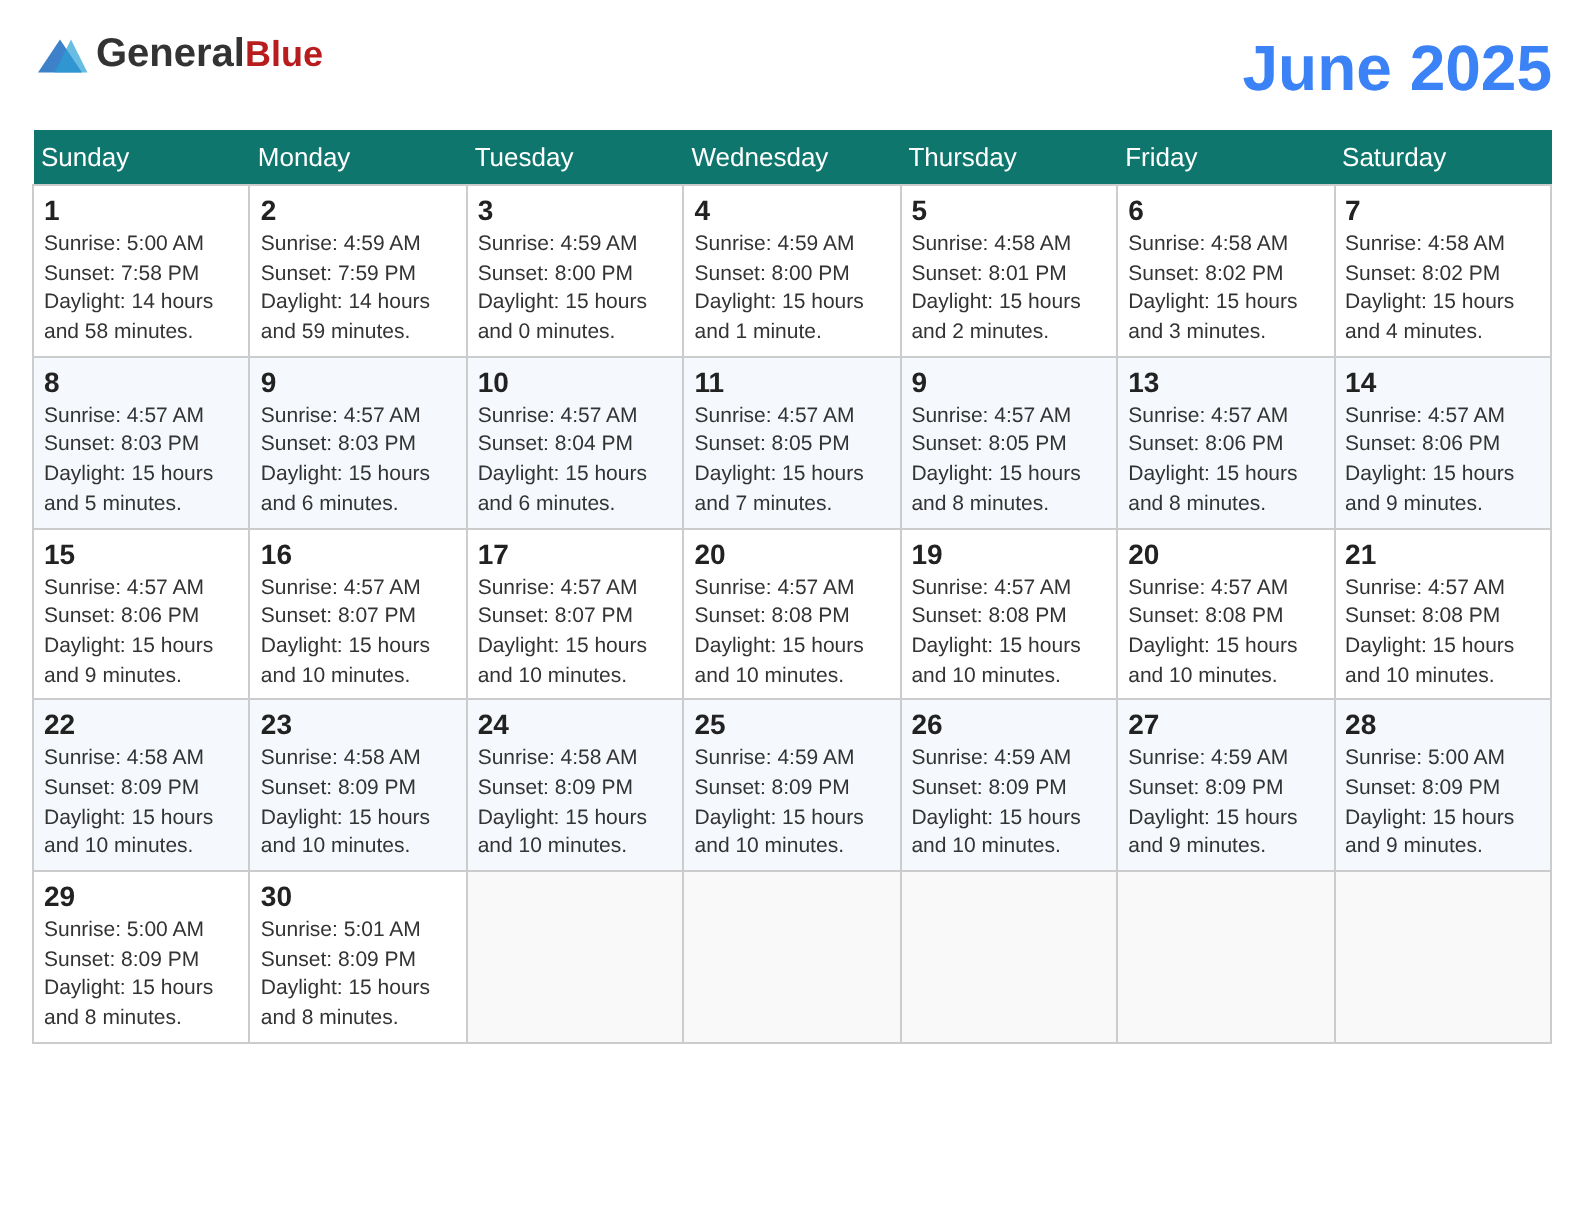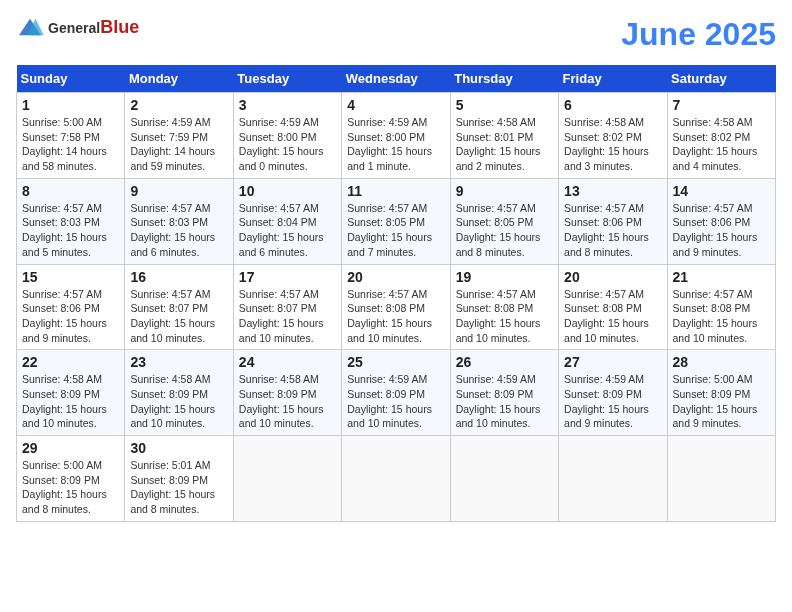--- a/index.html
+++ b/index.html
@@ -14,42 +14,42 @@
       display: flex;
       justify-content: space-between;
       align-items: flex-start;
       margin-bottom: 12px;
     }
     .logo {
       display: flex;
       align-items: center;
       gap: 4px;
     }
-    .logo-text-general { font-size: 14px; font-weight: bold; color: #333; }
+    .logo-text-general { font-size: 20px; font-weight: bold; color: #333; }
     .logo-text-blue { font-size: 18px; font-weight: bold; color: #b91c1c; }
     .logo-icon {
       width: 28px;
       height: 22px;
     }
     .title-area { text-align: right; }
     .main-title { font-size: 32px; font-weight: bold; color: #3b82f6; }
     .sub-title { font-size: 16px; color: #555; }
 
     table {
       width: 100%;
       border-collapse: collapse;
       font-size: 11px;
     }
     thead tr th {
-      background-color: #1d4ed8;
+      background-color: #0f766e;
       color: white;
       padding: 6px 4px;
       text-align: left;
       font-size: 13px;
-      font-weight: bold;
+      font-weight: normal;
     }
     tbody tr td {
       border: 1px solid #ccc;
       vertical-align: top;
       padding: 4px 5px;
       width: 14.28%;
       height: 80px;
       background: #fff;
     }
     tbody tr:nth-child(even) td {

